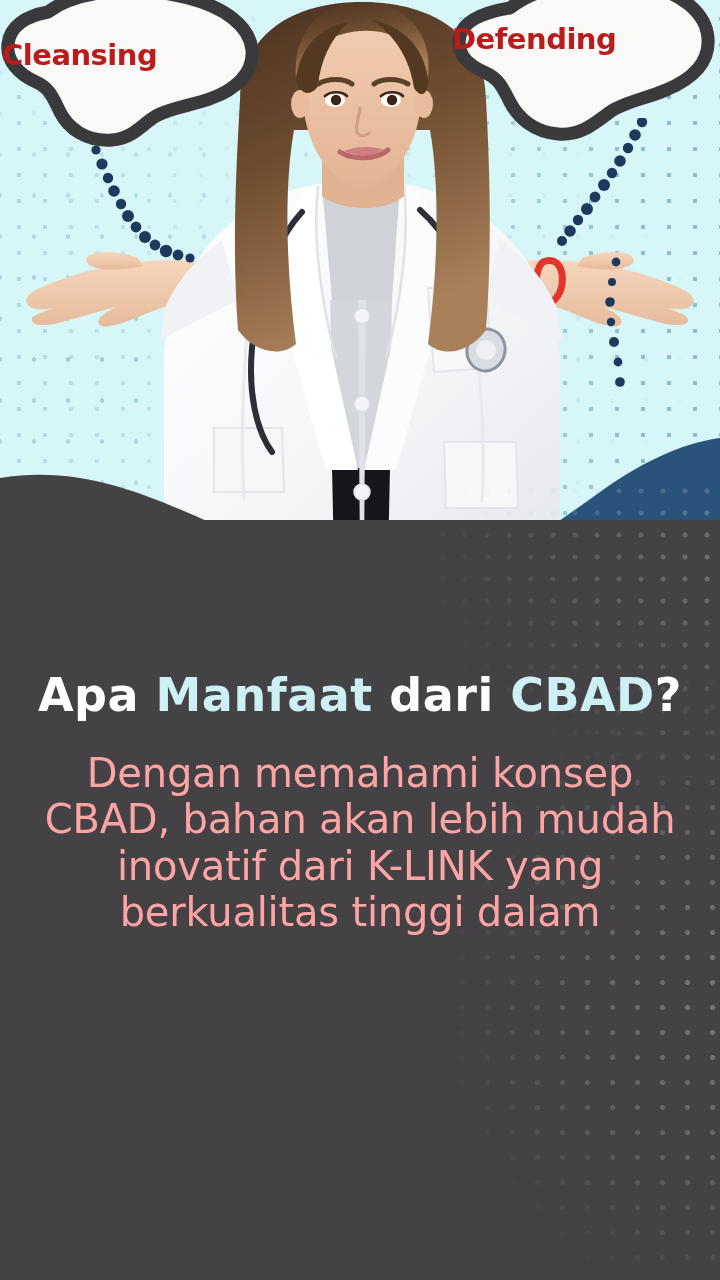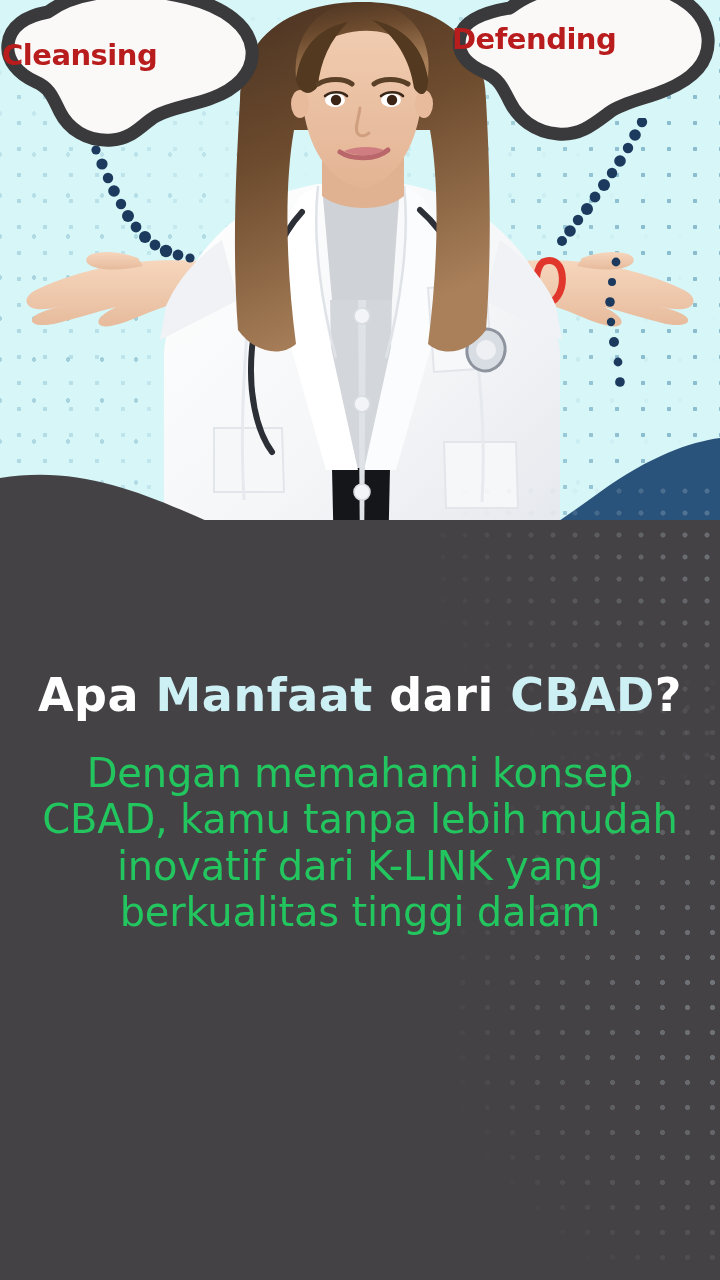--- a/index.html
+++ b/index.html
@@ -112,21 +112,21 @@
   }
   .headline .hl { color:#cdf0f5; }
 
   .paragraph {
     position:absolute; left:30px; top:230px; width:660px;
     text-align:center;
     font-family:"DejaVu Sans", sans-serif;
     font-size:40px;
     font-weight:400;
     line-height:1.16;
-    color:#22c55e;
+    color:#fca5a5;
     letter-spacing:-0.2px;
   }
   .paragraph .ln { display:block; white-space:nowrap; }
 </style>
 </head>
 <body>
 
 <div id="poster">
 
   <div class="hero">
@@ -324,21 +324,21 @@
     <div class="body-halftone"></div>
 
     <div class="content">
 
       <h1 class="headline">
         <span>Apa </span><span class="hl">Manfaat </span><span>dari </span><span class="hl">CBAD</span><span>?</span>
       </h1>
 
       <p class="paragraph">
         <span class="ln">Dengan memahami konsep</span>
-        <span class="ln">CBAD, kamu tanpa lebih mudah</span>
+        <span class="ln">CBAD, bahan akan lebih mudah</span>
         <span class="ln">inovatif dari K-LINK yang</span>
         <span class="ln">berkualitas tinggi dalam</span>
       </p>
 
     </div>
   </div>
 
 </div>
 
 </body></html>

